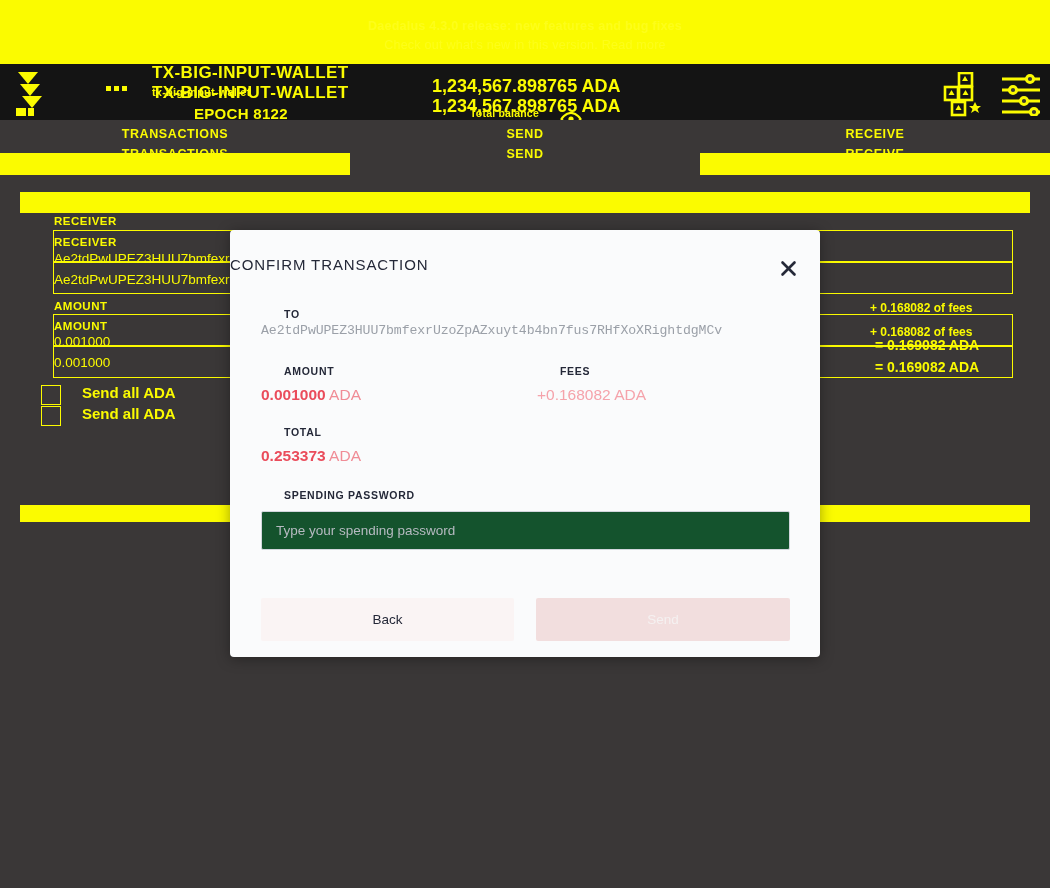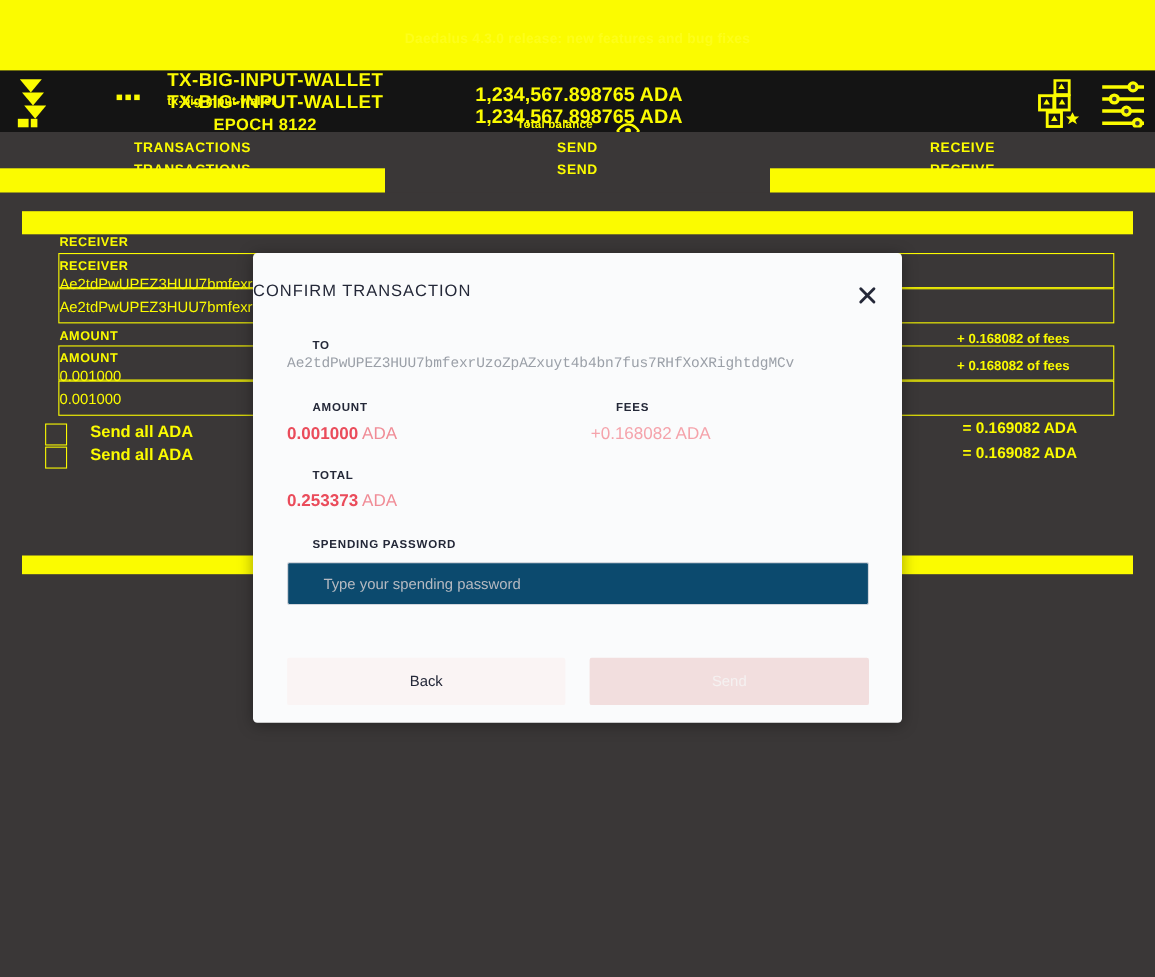--- a/index.html
+++ b/index.html
@@ -138,21 +138,20 @@
     position: absolute; font-size: 13.5px; color: #fbfb00;
     white-space: nowrap; overflow: hidden;
   }
   .fld-note {
     position: absolute; font-size: 12px; font-weight: 700; color: #fbfb00;
     white-space: nowrap;
   }
   .fld-note-big {
     position: absolute; font-size: 14px; font-weight: 700; color: #fbfb00;
     white-space: nowrap;
-    margin-top: 44px;
   }
   .chk-box {
     position: absolute; width: 20px; height: 20px; border: 1px solid #fbfb00;
   }
   .chk-label {
     position: absolute; font-size: 15px; font-weight: 700; color: #fbfb00;
     white-space: nowrap;
   }
   .submit-bar {
     position: absolute; left: 20px; top: 505px; width: 1010px; height: 17px;
@@ -187,24 +186,24 @@
     white-space: nowrap;
   }
   .amt-val {
     position: absolute; font-size: 15.5px; font-weight: 700;
   }
   .amt-unit { font-weight: 400; }
 
   .pw-input {
     position: absolute; left: 31px; top: 281px;
     width: 529px; height: 39px;
-    background: #0c4a6e;
+    background: #14532d;
     border: 1px solid #d2d6dd;
     border-radius: 2px;
-    padding: 0 32px;
+    padding: 0 14px;
     font-family: "Liberation Sans", sans-serif;
     font-size: 13.5px; color: #9ba0a8;
     outline: none;
   }
   .pw-input::placeholder { color: #b6bac1; }
 
   .btn {
     position: absolute; top: 368px; height: 43px;
     border: none; border-radius: 2px;
     font-family: "Liberation Sans", sans-serif;
@@ -220,20 +219,23 @@
     cursor: default;
   }
 </style>
 </head>
 <body>
 
 <div id="root">
 
   <div class="news-banner">
     <div class="news-line1">Daedalus 4.3.0 release: new features and bug fixes</div>
+    <div class="news-line2">
+      <span>Check out what's new in this version. Read more</span>
+    </div>
   </div>
 
   <div class="topbar">
     <div class="logo-box">
       <svg class="logo-svg" width="52" height="46" viewBox="0 0 52 46">
         <g fill="#fbfb00">
           <polygon points="2,2 22,2 12,14"></polygon>
           <polygon points="4,14 24,14 14,26"></polygon>
           <polygon points="6,26 26,26 16,38"></polygon>
           <rect x="0" y="38" width="10" height="8"></rect>

